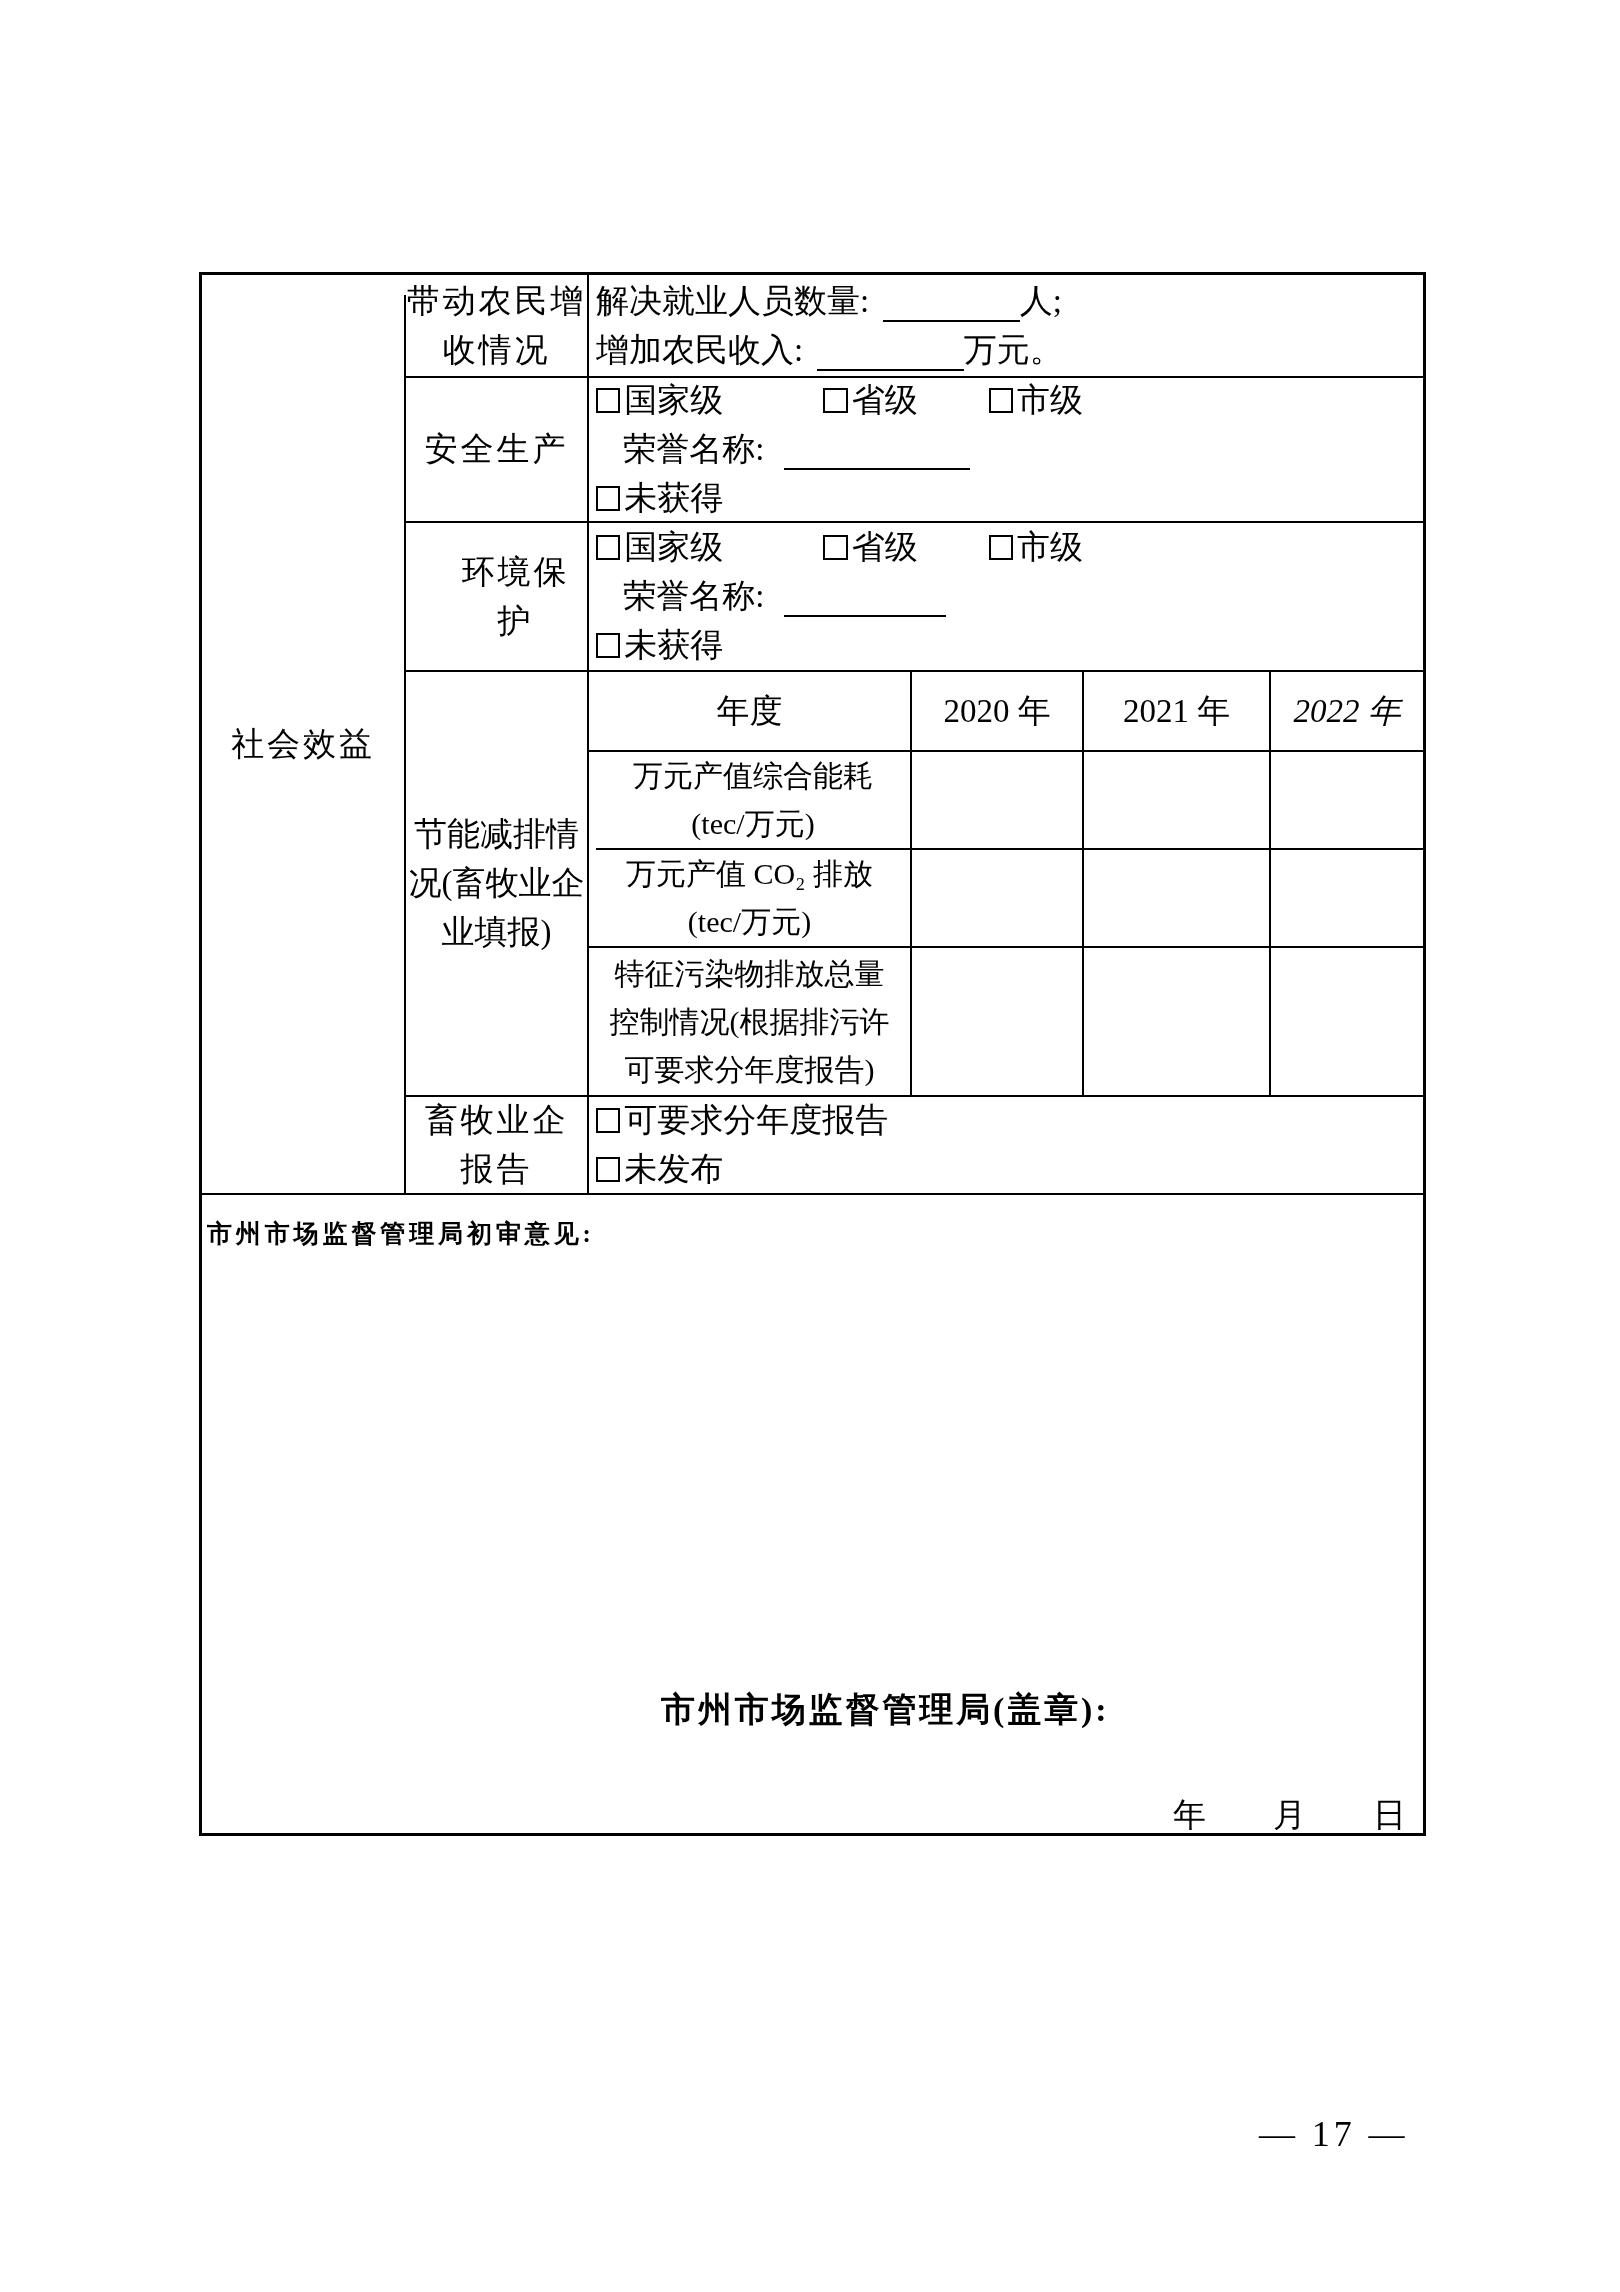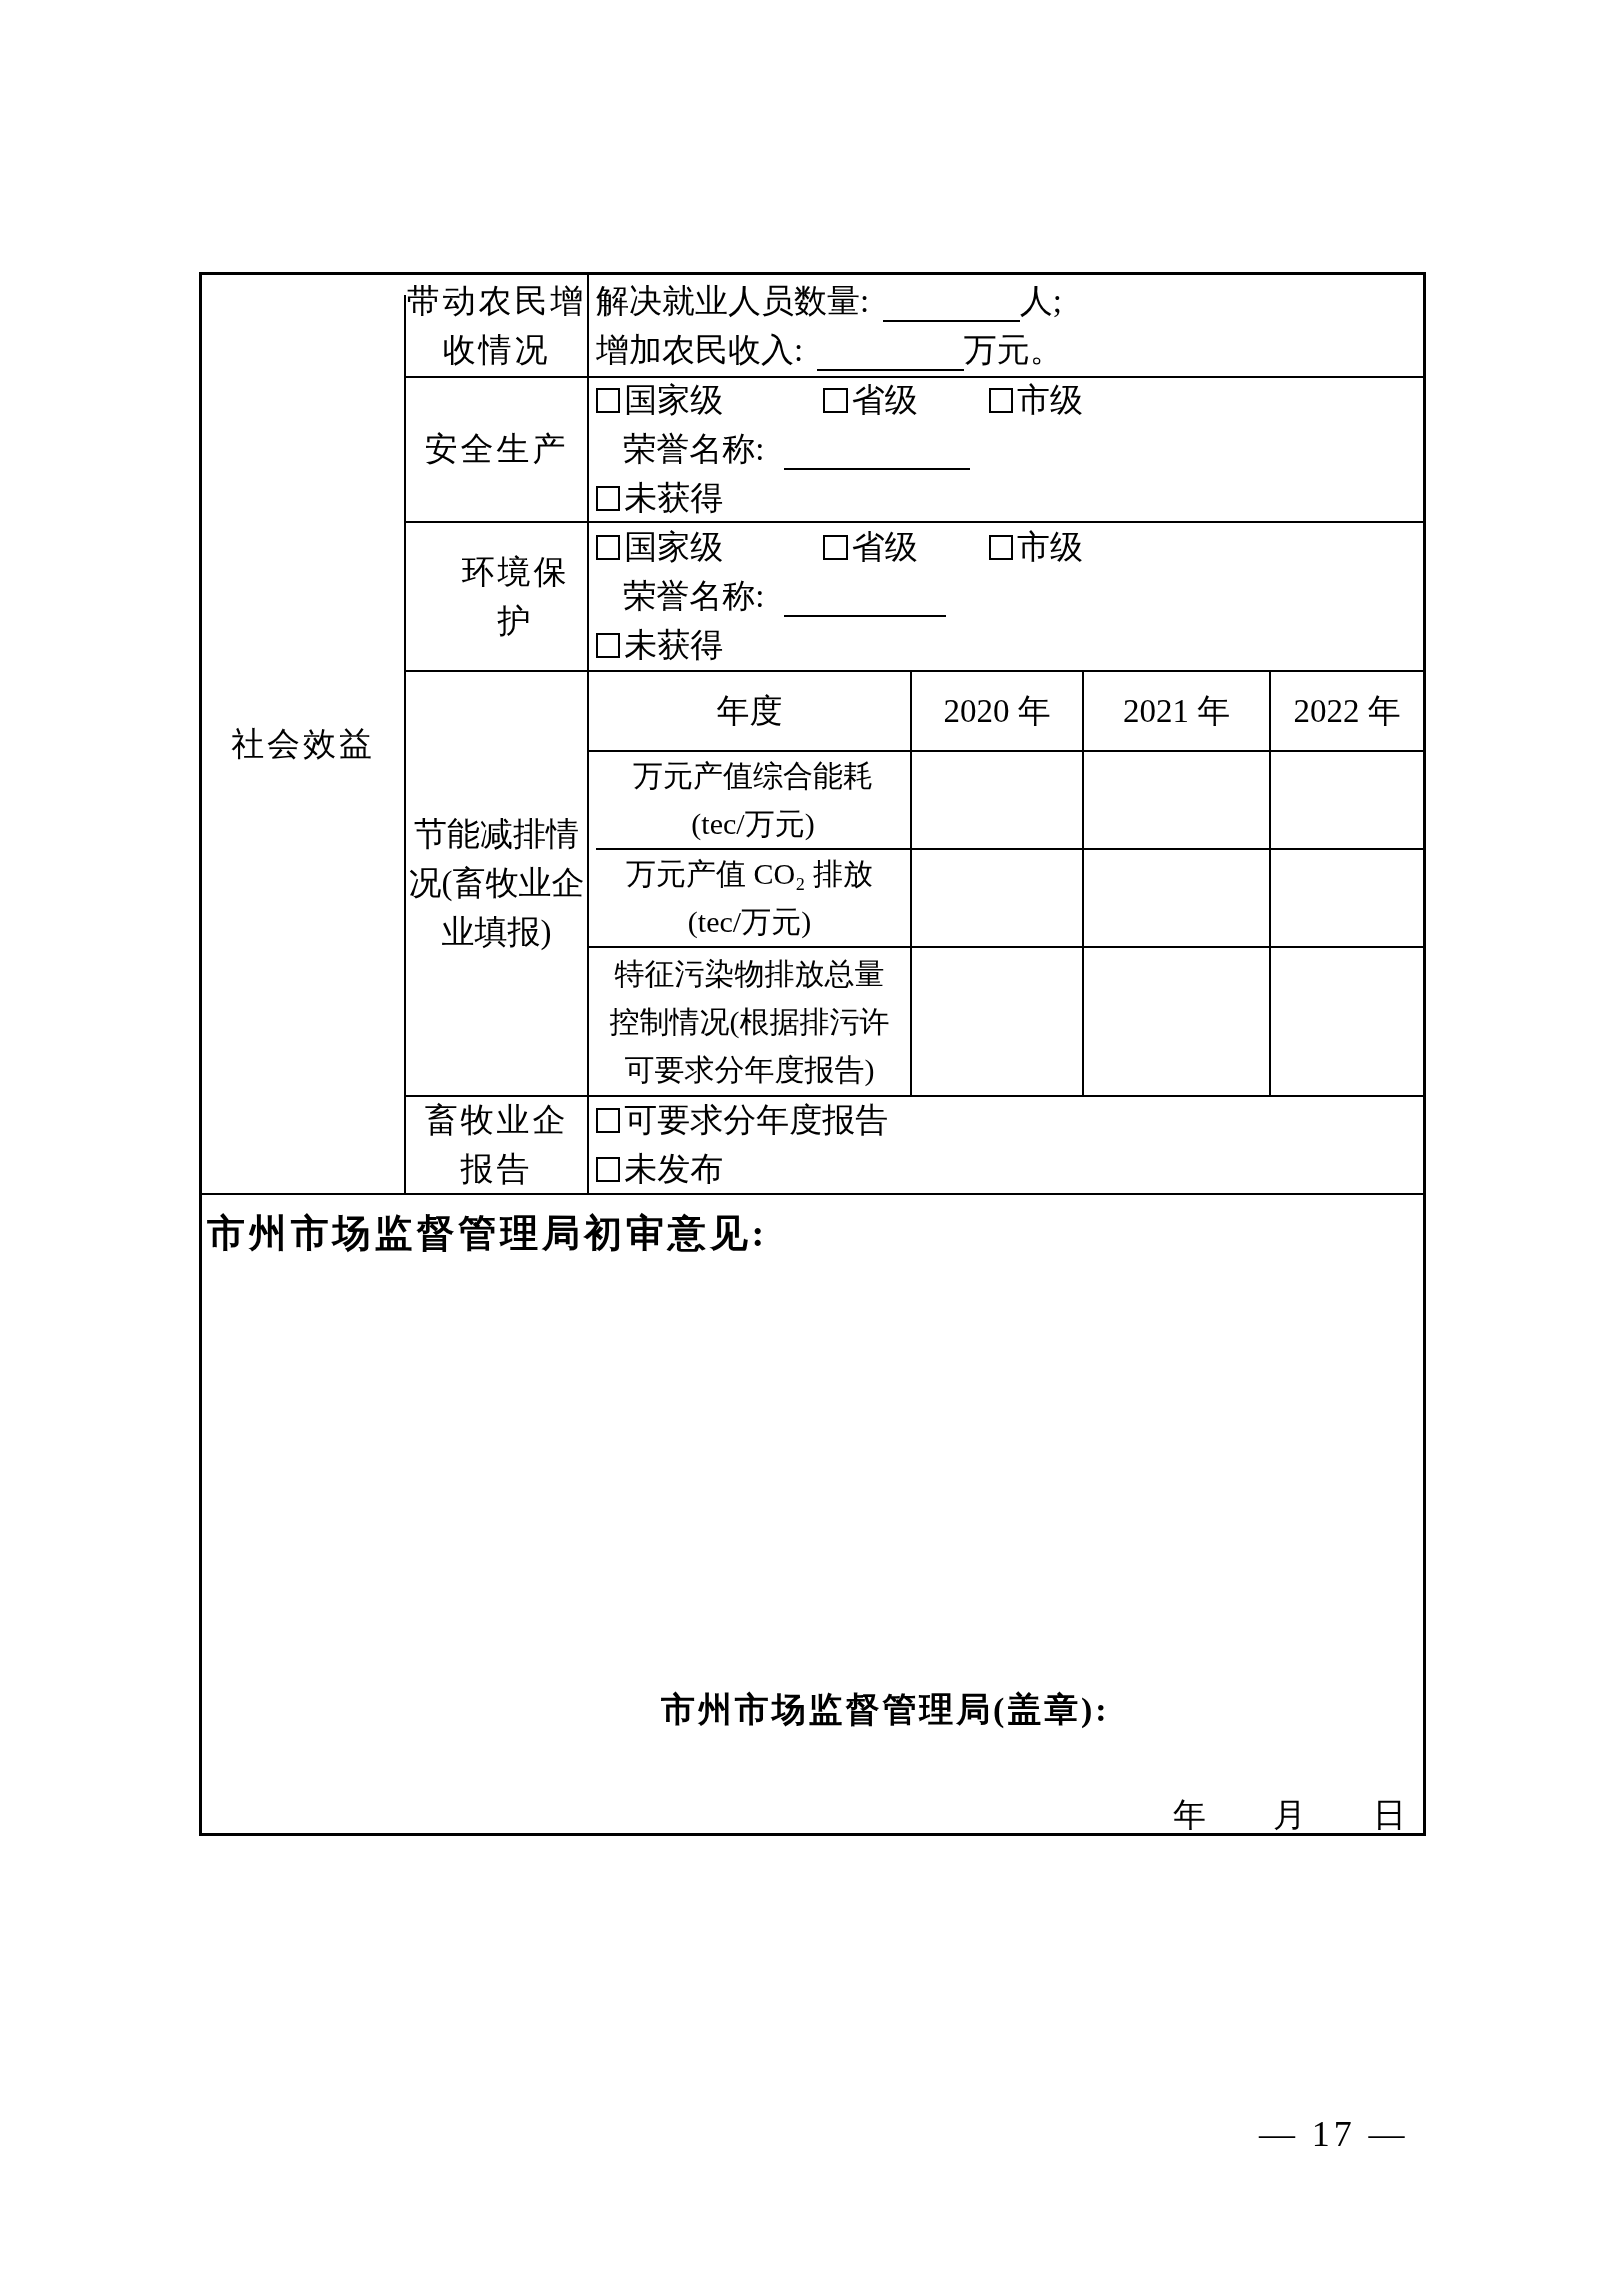--- a/index.html
+++ b/index.html
@@ -42,21 +42,21 @@
   .r1-label  { grid-column: 2; grid-row: 1; }
   .r1-body   { grid-column: 3 / 7; grid-row: 1; }
   .r2-label  { grid-column: 2; grid-row: 2; }
   .r2-body   { grid-column: 3 / 7; grid-row: 2; }
   .r3-label  { grid-column: 2; grid-row: 3; padding-left: 38px; }
   .r3-body   { grid-column: 3 / 7; grid-row: 3; }
   .c-energy  { grid-column: 2; grid-row: 4 / 8; }
   .hd-year   { grid-column: 3; grid-row: 4; }
   .hd-2020   { grid-column: 4; grid-row: 4; }
   .hd-2021   { grid-column: 5; grid-row: 4; }
-  .hd-2022   { grid-column: 6; grid-row: 4; }
+  .hd-2022   { grid-column: 6; grid-row: 4; font-style: italic; }
   .e1-desc   { grid-column: 3; grid-row: 5; margin-left: 7px; }
   .e2-desc   { grid-column: 3; grid-row: 6; }
   .e3-desc   { grid-column: 3; grid-row: 7; }
   .d51 { grid-column: 4; grid-row: 5; } .d52 { grid-column: 5; grid-row: 5; } .d53 { grid-column: 6; grid-row: 5; }
   .d61 { grid-column: 4; grid-row: 6; } .d62 { grid-column: 5; grid-row: 6; } .d63 { grid-column: 6; grid-row: 6; }
   .d71 { grid-column: 4; grid-row: 7; } .d72 { grid-column: 5; grid-row: 7; } .d73 { grid-column: 6; grid-row: 7; }
   .r8-label  { grid-column: 2; grid-row: 8; }
   .r8-body   { grid-column: 3 / 7; grid-row: 8; }
   .review    { grid-column: 1 / 7; grid-row: 9; position: relative; }
 
@@ -82,21 +82,21 @@
   .blank-150 { width: 147px; margin-left: 13.7px; }
   .blank-190 { width: 186px; margin-left: 19.6px; }
   .blank-165 { width: 162px; margin-left: 19.6px; }
   .gap-l { margin-left: 100px; }
   .gap-m { margin-left: 71px; }
   .indent { padding-left: 27.4px; }
 
   .review-title {
     position: absolute;
     left: 4.9px; top: 13.7px;
-    font-size: 38px;
+    font-size: 25px;
     font-weight: 700;
     letter-spacing: 3.9px;
     white-space: nowrap;
   }
   .stamp-line {
     position: absolute;
     left: 459px; top: 490px;
     font-size: 34px;
     font-weight: 700;
     letter-spacing: 2.9px;

